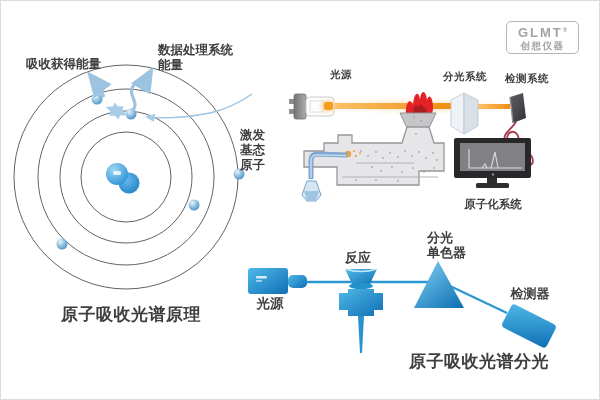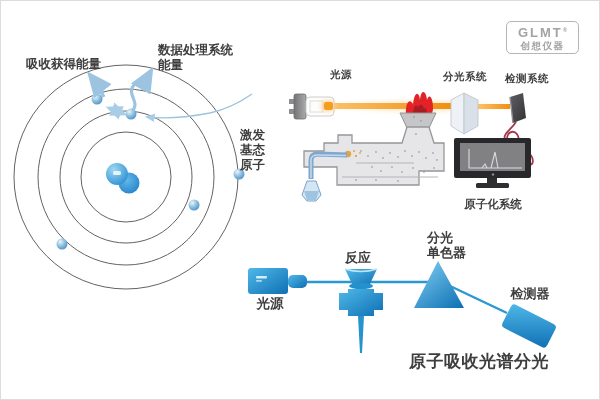--- a/index.html
+++ b/index.html
@@ -74,20 +74,21 @@
       <path d="M103,66 Q97,54 89,44" stroke-width="3.2" marker-end="url(#ah)"></path>
       <path d="M132,79 C139,71 125,63 133,54 C141,45 146,47 150,40" stroke-width="3.2" marker-end="url(#ah)"></path>
       <path d="M108,77 L123,83" stroke-width="2.4" marker-start="url(#ah2)" marker-end="url(#ah2)"></path>
       <path d="M251,63 Q231,77 209,82 Q172,89 146,86" stroke-width="1.4" marker-end="url(#ah2)"></path>
     </g>
   </svg>
 
   <div class="lbl mid" style="left:25px;top:55px;">吸收获得能量</div>
   <div class="lbl mid" style="left:157px;top:42px;line-height:15px;white-space:normal;width:85px;"><span>数据处理系统</span><br><span>能量</span></div>
   <div class="lbl mid" style="left:239px;top:99px;line-height:15px;margin-top:28px;"><span>激发</span><br><span>基态</span><br><span>原子</span></div>
+  <div class="lbl c big-title" style="left:55px;top:302px;width:150px;">原子吸收光谱原理</div>
 
   <svg style="left:285px;top:58px;" width="315" height="160" viewBox="0 0 315 160">
     <defs>
       <linearGradient id="beamG" x1="0" y1="0" x2="1" y2="0">
         <stop offset="0%" stop-color="#fbc269"></stop>
           <stop offset="100%" stop-color="#f08f12"></stop>
       </linearGradient>
       <radialGradient id="glowG" cx="50%" cy="50%" r="50%">
         <stop offset="0%" stop-color="#ffb84f" stop-opacity="0.95"></stop>
           <stop offset="100%" stop-color="#ffd9a0" stop-opacity="0"></stop>

